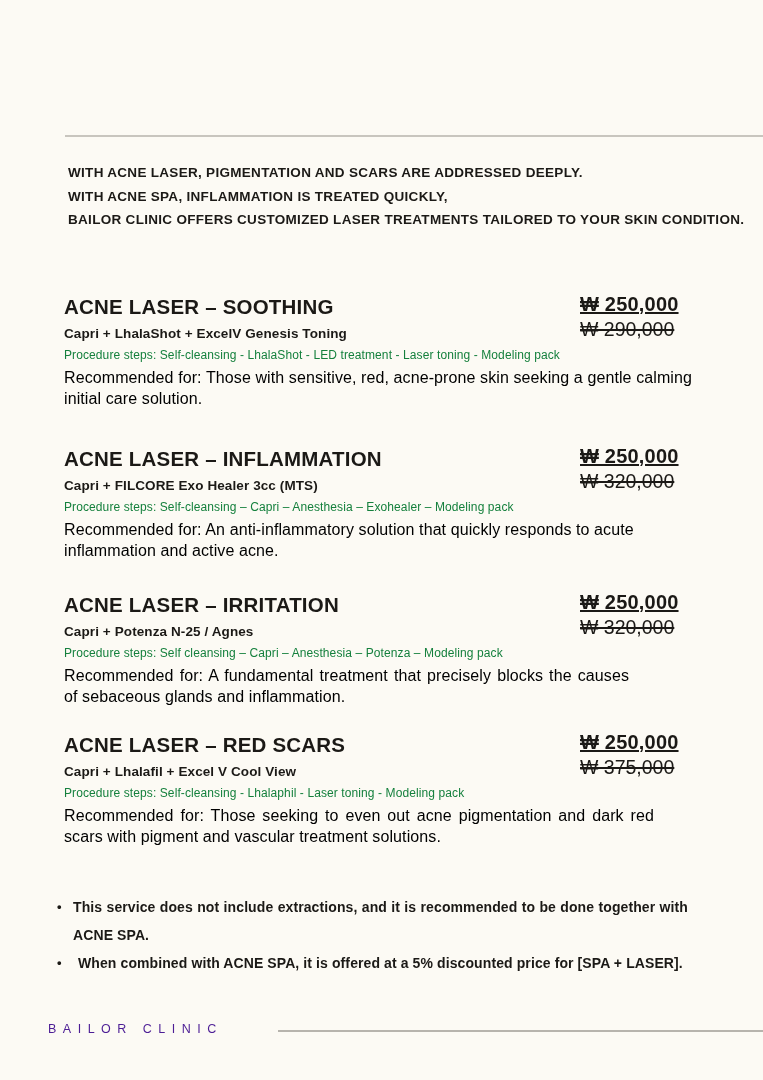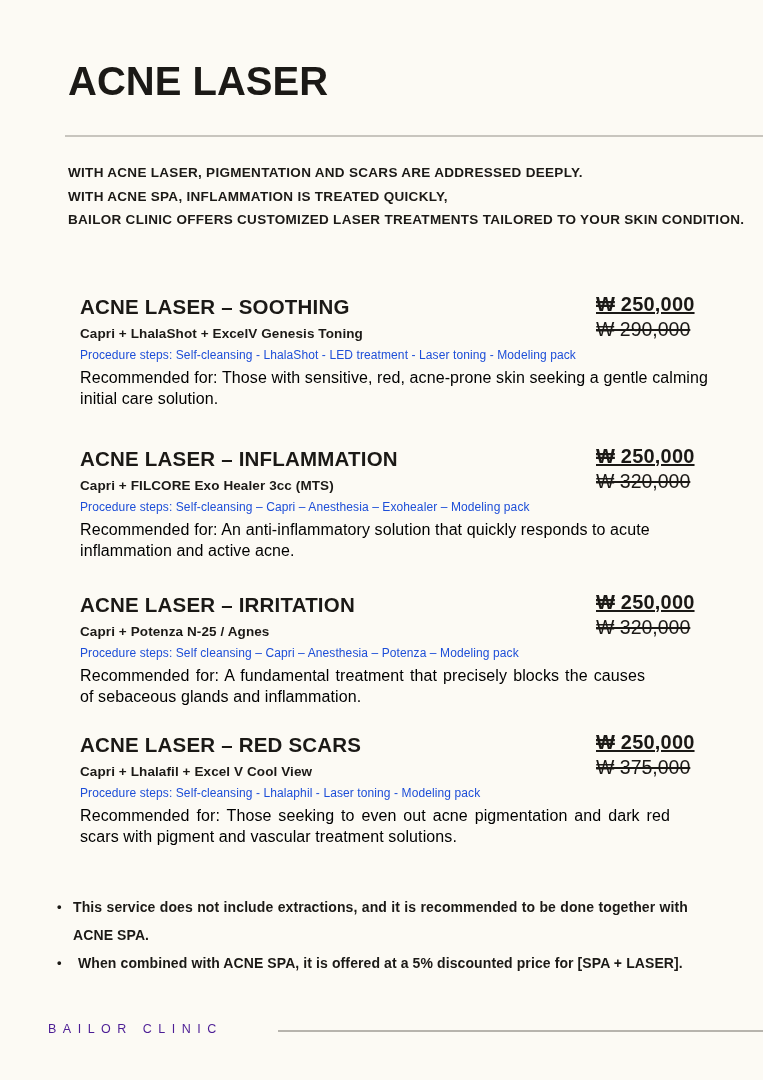--- a/index.html
+++ b/index.html
@@ -18,24 +18,24 @@
   }
   .rule-top{
     position:absolute;left:65px;right:0;top:135px;height:2px;
     background:#C8C5BE;
   }
   .intro{
     position:absolute;left:68px;top:161px;
     font-size:13.5px;font-weight:700;line-height:23.5px;letter-spacing:0.3px;
   }
   
-  .section{position:absolute;left:80px;width:645px;}
+  .section{position:absolute;left:64px;width:645px;}
   .sec-name{font-size:20.5px;font-weight:800;line-height:26px;letter-spacing:0.2px;}
   .sec-combo{font-size:13.5px;font-weight:700;line-height:19px;margin-top:4px;letter-spacing:0.1px;}
-  .sec-proc{font-size:12px;font-weight:400;line-height:21.5px;margin-top:2px;color:#1d4ed8;letter-spacing:0.1px;}
+  .sec-proc{font-size:12px;font-weight:400;line-height:21.5px;margin-top:2px;color:#15803d;letter-spacing:0.1px;}
   .sec-rec{font-size:16px;font-weight:400;line-height:21.5px;margin-top:0;color:#000000;letter-spacing:0.1px;}
   .sec-3 .sec-rec{max-width:565px;text-align:justify;}
   .sec-4 .sec-rec{max-width:590px;text-align:justify;}
   .price-box{position:absolute;left:516px;top:-2px;width:128px;}
   .price-now{font-size:20px;font-weight:800;line-height:25px;letter-spacing:0.2px;text-decoration:underline;}
   .price-was{
     font-size:19.5px;font-weight:400;line-height:25px;
     text-decoration:line-through;text-decoration-thickness:2px;
   }
   
@@ -55,21 +55,20 @@
   .footer-rule{
     position:absolute;left:278px;right:0;top:1030px;height:2px;
     background:#B7B4AD;
   }
 </style>
 </head>
 <body>
 
 <div class="page">
 
-  <div class="title">ACNE LASER</div>
   <div class="rule-top"></div>
 
   <div class="intro">
     <div>WITH ACNE LASER, PIGMENTATION AND SCARS ARE ADDRESSED DEEPLY.</div>
     <div>WITH ACNE SPA, INFLAMMATION IS TREATED QUICKLY,</div>
     <div>BAILOR CLINIC OFFERS CUSTOMIZED LASER TREATMENTS TAILORED TO YOUR SKIN CONDITION.</div>
   </div>
 
   <div class="section sec-1" style="top:294px">
     <div class="sec-name">ACNE LASER – SOOTHING</div>

